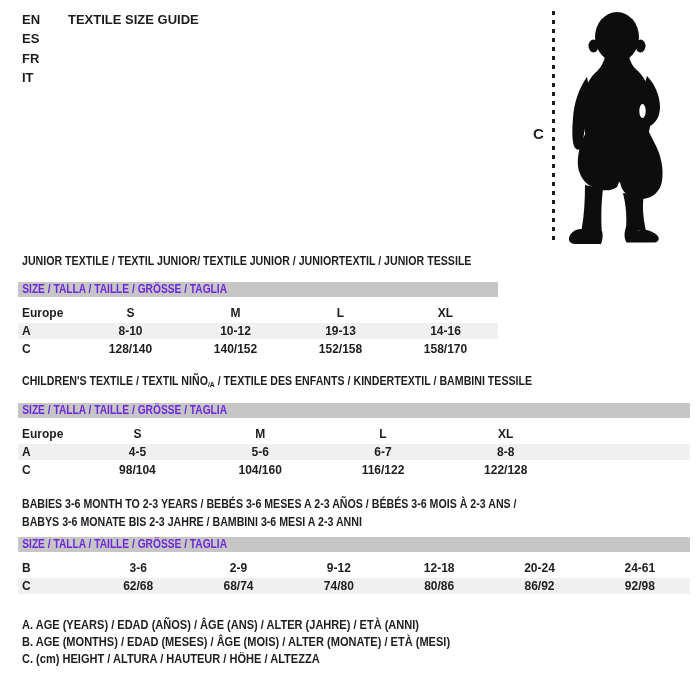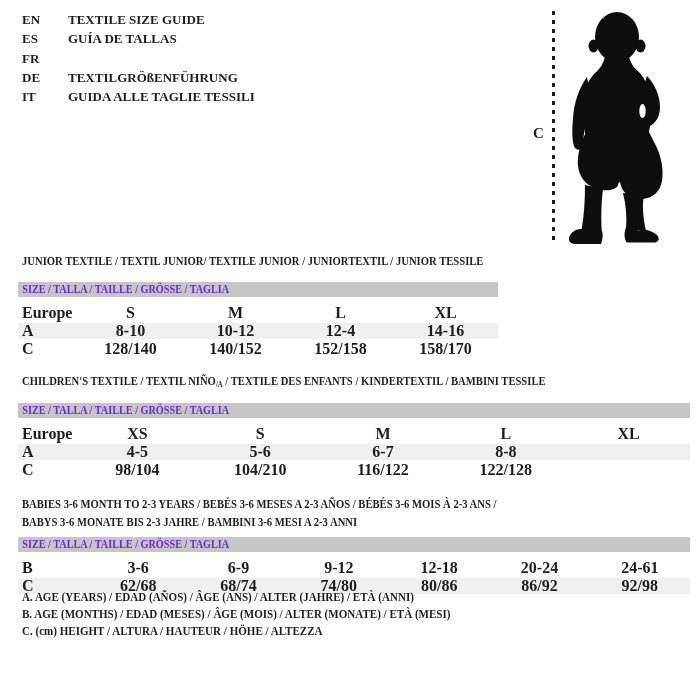--- a/index.html
+++ b/index.html
@@ -1,18 +1,18 @@
 <!DOCTYPE html>
 <html style="--page-bg: #ffffff; --text: #1d1d1d; --table-header-bg: #c6c6c6; --row-shaded-bg: #f0f0f0; --silhouette: #0d0d0d;"><head>
 <meta charset="utf-8">
 <style>
   html,body{margin:0;padding:0;background:#fff;}
   .page{
     position:relative;width:700px;height:700px;background:var(--page-bg,#fff);
-    font-family:Liberation Serif, serif;
+    font-family:Liberation Sans, sans-serif;
     color:var(--text,#1d1d1d);overflow:hidden;
   }
   
   .lang-list{position:absolute;left:22px;top:10px;}
   .lang-row{display:flex;line-height:19.3px;font-size:13px;font-weight:bold;white-space:nowrap;}
   .lang-code{width:46px;flex:0 0 46px;}
   
   .dash-line{
     position:absolute;left:552px;top:11px;width:3px;height:232px;
     background:repeating-linear-gradient(to bottom,var(--text,#111) 0 4px,transparent 4px 9px);
@@ -33,55 +33,49 @@
   
   .tbl{position:absolute;left:18px;}
   .t1{top:282px;width:480px;}
   .t2{top:403px;width:672px;}
   .t3{top:537px;width:672px;}
   .tbl-bar{
     height:15px;line-height:15px;background:var(--table-header-bg,#c6c6c6);
     margin-bottom:8px;font-size:12px;font-weight:bold;color:#6d28d9;overflow:hidden;
   }
   .tbl-bar span{display:inline-block;transform:scaleX(0.85);transform-origin:0 50%;padding-left:5px;white-space:nowrap;}
-  .trow{display:grid;height:16px;line-height:16px;margin-bottom:2px;font-size:16px;font-weight:bold;}
+  .trow{display:grid;height:16px;line-height:16px;margin-bottom:2px;font-size:12px;font-weight:bold;}
   .cols4{grid-template-columns:60px repeat(4,1fr);}
   .cols5{grid-template-columns:58px repeat(5,1fr);}
   .cols6{grid-template-columns:70px repeat(6,1fr);}
   .tlabel{text-align:left;padding-left:4px;}
   .tcell{text-align:center;}
   .shade{background:var(--row-shaded-bg,#f0f0f0);}
   
-  .legend{position:absolute;left:22px;top:589px;font-size:12px;font-weight:bold;}
+  .legend{position:absolute;left:22px;top:617px;font-size:12px;font-weight:bold;}
   .legend-line{line-height:17px;white-space:nowrap;transform:scaleX(0.92);transform-origin:0 50%;}
 </style>
 </head>
 <body>
 
 <div class="page">
 
   <div class="lang-list">
     <div class="lang-row">
       <span class="lang-code">EN</span>
       <span class="lang-label">TEXTILE SIZE GUIDE</span>
     </div>
     <div class="lang-row">
       <span class="lang-code">ES</span>
-      <span class="lang-label">GUÍA DE TALLAS</span>
     </div>
     <div class="lang-row">
       <span class="lang-code">FR</span>
     </div>
     <div class="lang-row">
-      <span class="lang-code">DE</span>
-      <span class="lang-label">TEXTILGRÖßENFÜHRUNG</span>
-    </div>
-    <div class="lang-row">
       <span class="lang-code">IT</span>
-      <span class="lang-label">GUIDA ALLE TAGLIE TESSILI</span>
     </div>
   </div>
 
   <span class="c-label">C</span>
   <div class="dash-line"></div>
   <svg class="silhouette" viewBox="0 0 120 240" aria-hidden="true">
     <ellipse cx="52" cy="32" rx="22" ry="25"></ellipse>
     <ellipse cx="28.5" cy="41" rx="5" ry="6.5"></ellipse>
     <ellipse cx="75.5" cy="41" rx="5" ry="6.5"></ellipse>
     <path d="M40 52 C38 59 35 64 30 68 C23 75 19 85 18 97 C17 110 18 121 21 131 L83 131 C86 120 87 108 86 96 C85 83 80 73 73 66 C68 62 66 58 64 52 C57 57 47 57 40 52 Z"></path>
@@ -102,71 +96,70 @@
       <span class="tlabel">Europe</span>
       <span class="tcell">S</span>
       <span class="tcell">M</span>
       <span class="tcell">L</span>
       <span class="tcell">XL</span>
     </div>
     <div class="trow cols4 shade">
       <span class="tlabel">A</span>
       <span class="tcell">8-10</span>
       <span class="tcell">10-12</span>
-      <span class="tcell">12-4</span>
+      <span class="tcell">19-13</span>
       <span class="tcell">14-16</span>
     </div>
     <div class="trow cols4">
       <span class="tlabel">C</span>
       <span class="tcell">128/140</span>
       <span class="tcell">140/152</span>
       <span class="tcell">152/158</span>
       <span class="tcell">158/170</span>
     </div>
   </div>
 
   <div class="sec-title" id="sec2-title">
     <span>CHILDREN'S TEXTILE / TEXTIL NIÑO</span><span class="subscr">/A</span><span> / TEXTILE DES ENFANTS / KINDERTEXTIL / BAMBINI TESSILE</span>
   </div>
   <div class="tbl t2">
     <div class="tbl-bar"><span>SIZE / TALLA / TAILLE / GRÖSSE / TAGLIA</span></div>
     <div class="trow cols5">
       <span class="tlabel">Europe</span>
-      <span class="tcell">XS</span>
       <span class="tcell">S</span>
       <span class="tcell">M</span>
       <span class="tcell">L</span>
       <span class="tcell">XL</span>
     </div>
     <div class="trow cols5 shade">
       <span class="tlabel">A</span>
       <span class="tcell">4-5</span>
       <span class="tcell">5-6</span>
       <span class="tcell">6-7</span>
       <span class="tcell">8-8</span>
     </div>
     <div class="trow cols5">
       <span class="tlabel">C</span>
       <span class="tcell">98/104</span>
-      <span class="tcell">104/210</span>
+      <span class="tcell">104/160</span>
       <span class="tcell">116/122</span>
       <span class="tcell">122/128</span>
     </div>
   </div>
 
   <div class="sec-title" id="sec3-title">
     <div>BABIES 3-6 MONTH TO 2-3 YEARS / BEBÉS 3-6 MESES A 2-3 AÑOS / BÉBÉS 3-6 MOIS À 2-3 ANS /</div>
     <div>BABYS 3-6 MONATE BIS 2-3 JAHRE / BAMBINI 3-6 MESI A 2-3 ANNI</div>
   </div>
   <div class="tbl t3">
     <div class="tbl-bar"><span>SIZE / TALLA / TAILLE / GRÖSSE / TAGLIA</span></div>
     <div class="trow cols6">
       <span class="tlabel">B</span>
       <span class="tcell">3-6</span>
-      <span class="tcell">6-9</span>
+      <span class="tcell">2-9</span>
       <span class="tcell">9-12</span>
       <span class="tcell">12-18</span>
       <span class="tcell">20-24</span>
       <span class="tcell">24-61</span>
     </div>
     <div class="trow cols6 shade">
       <span class="tlabel">C</span>
       <span class="tcell">62/68</span>
       <span class="tcell">68/74</span>
       <span class="tcell">74/80</span>

